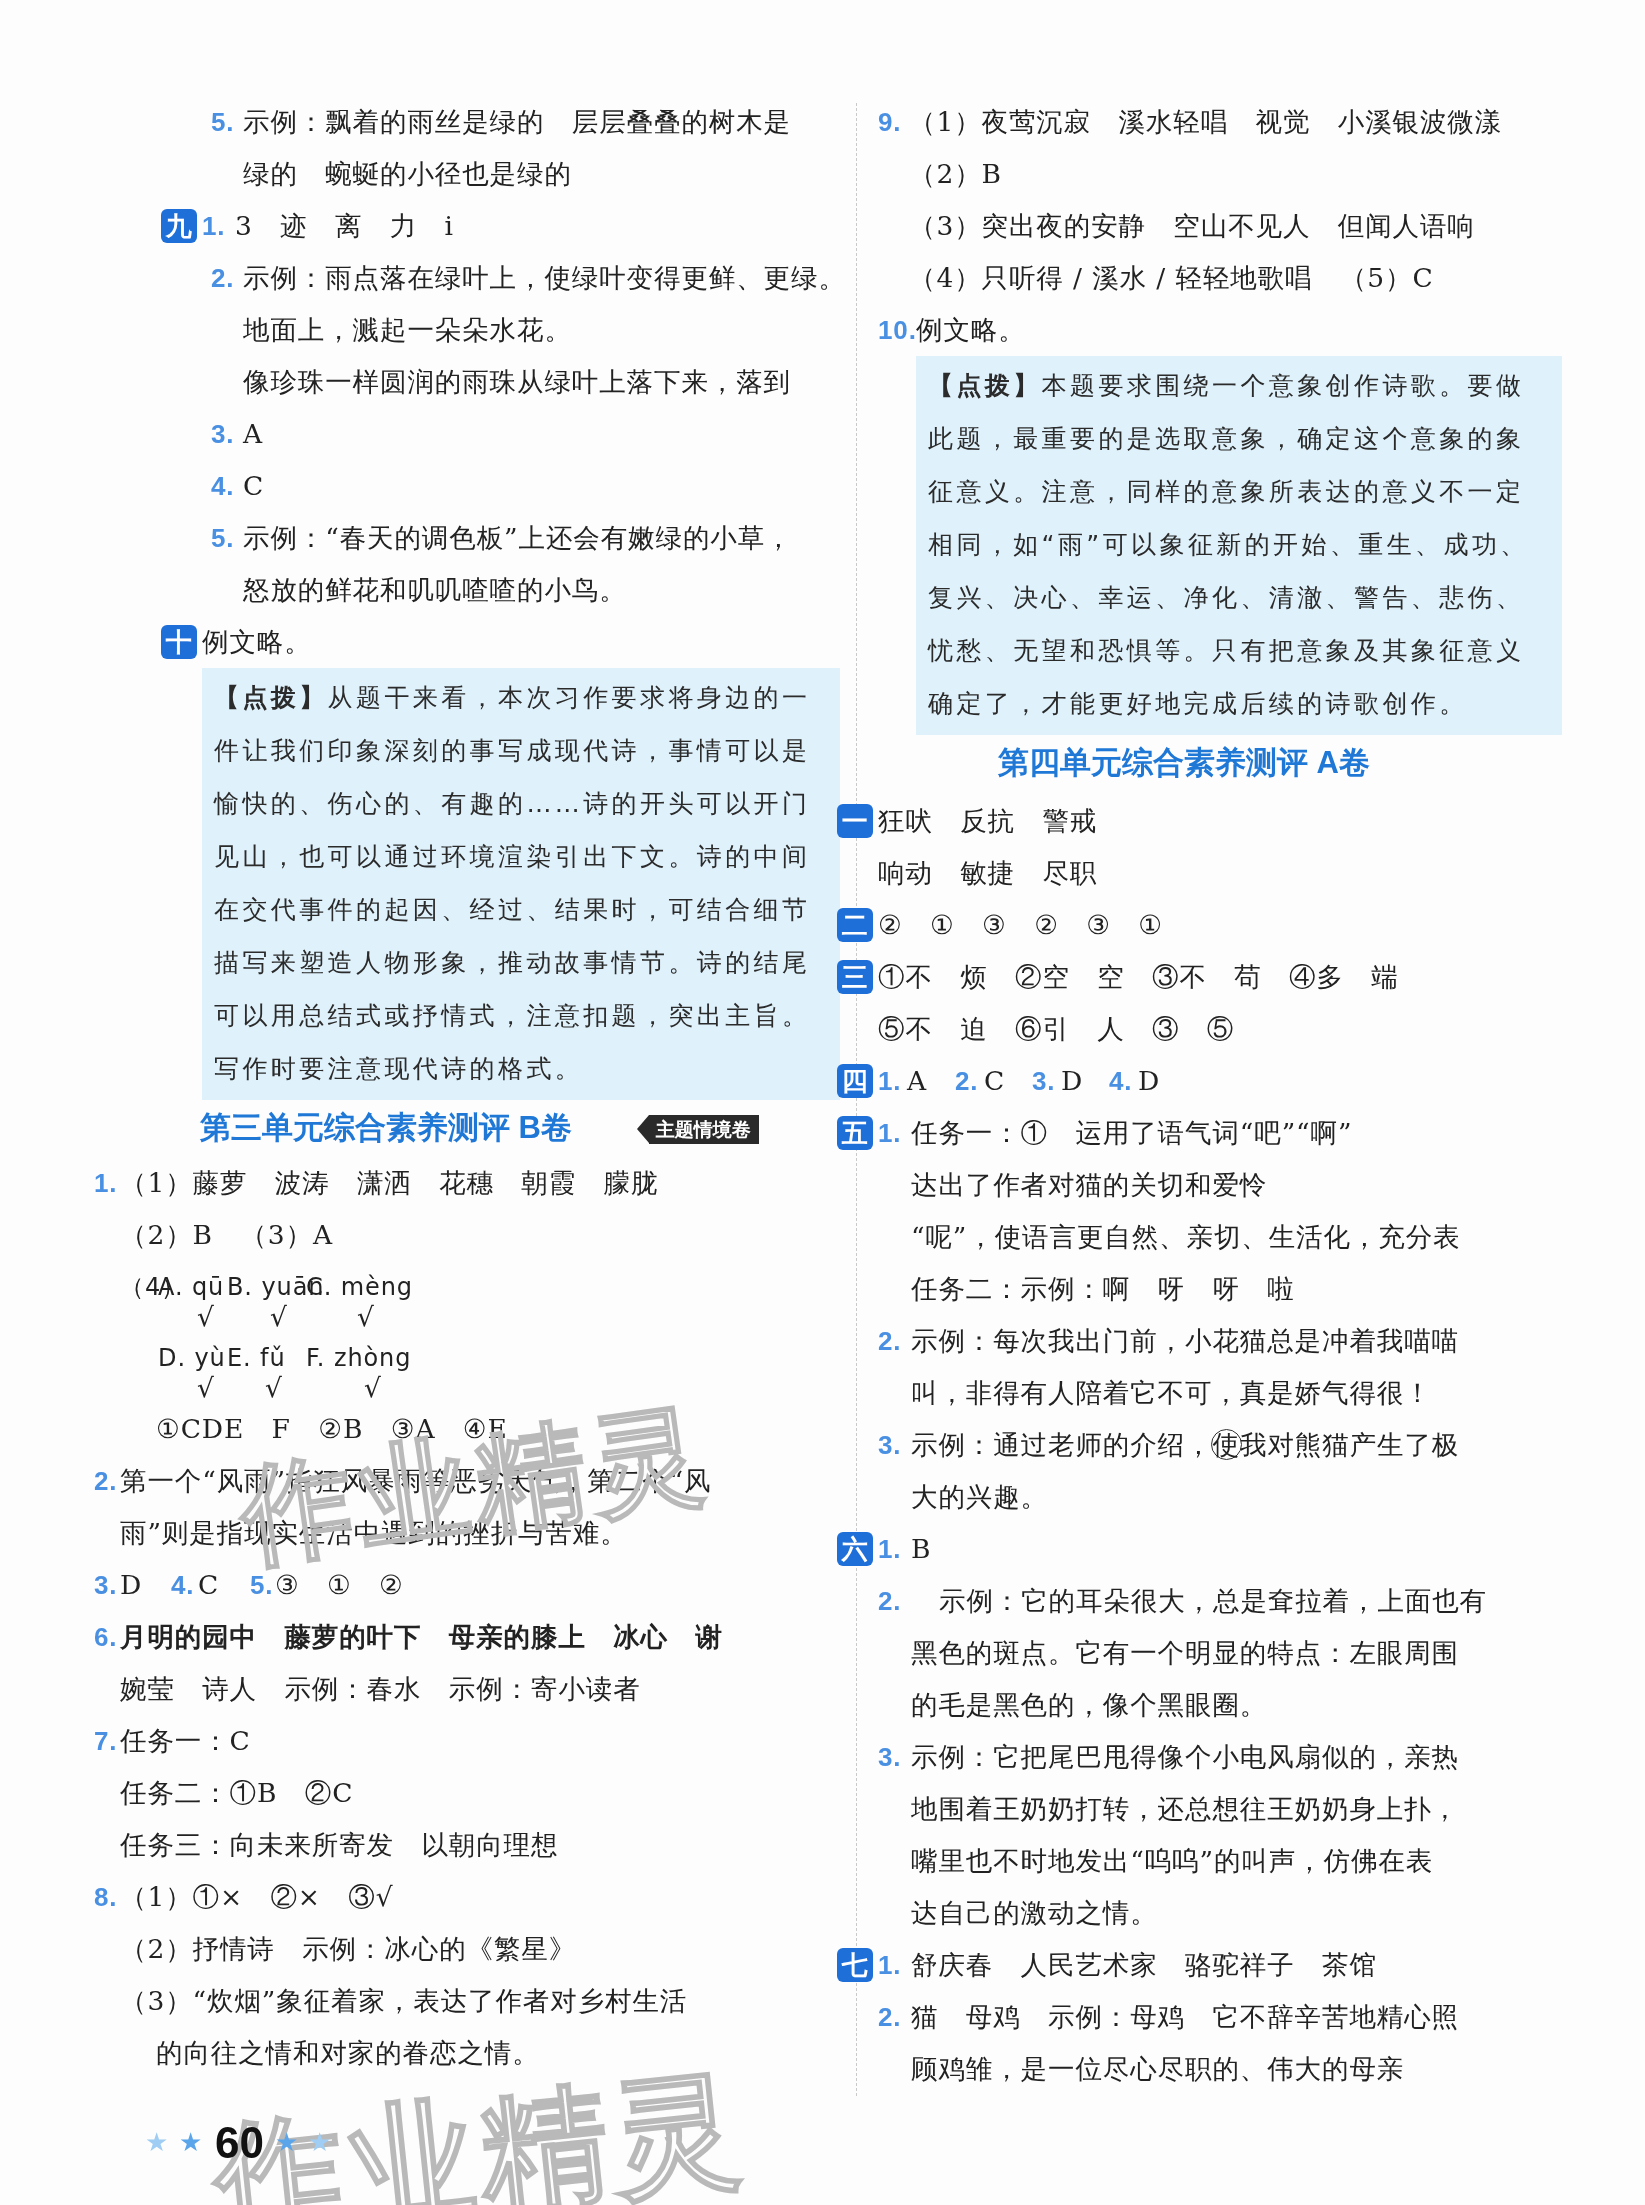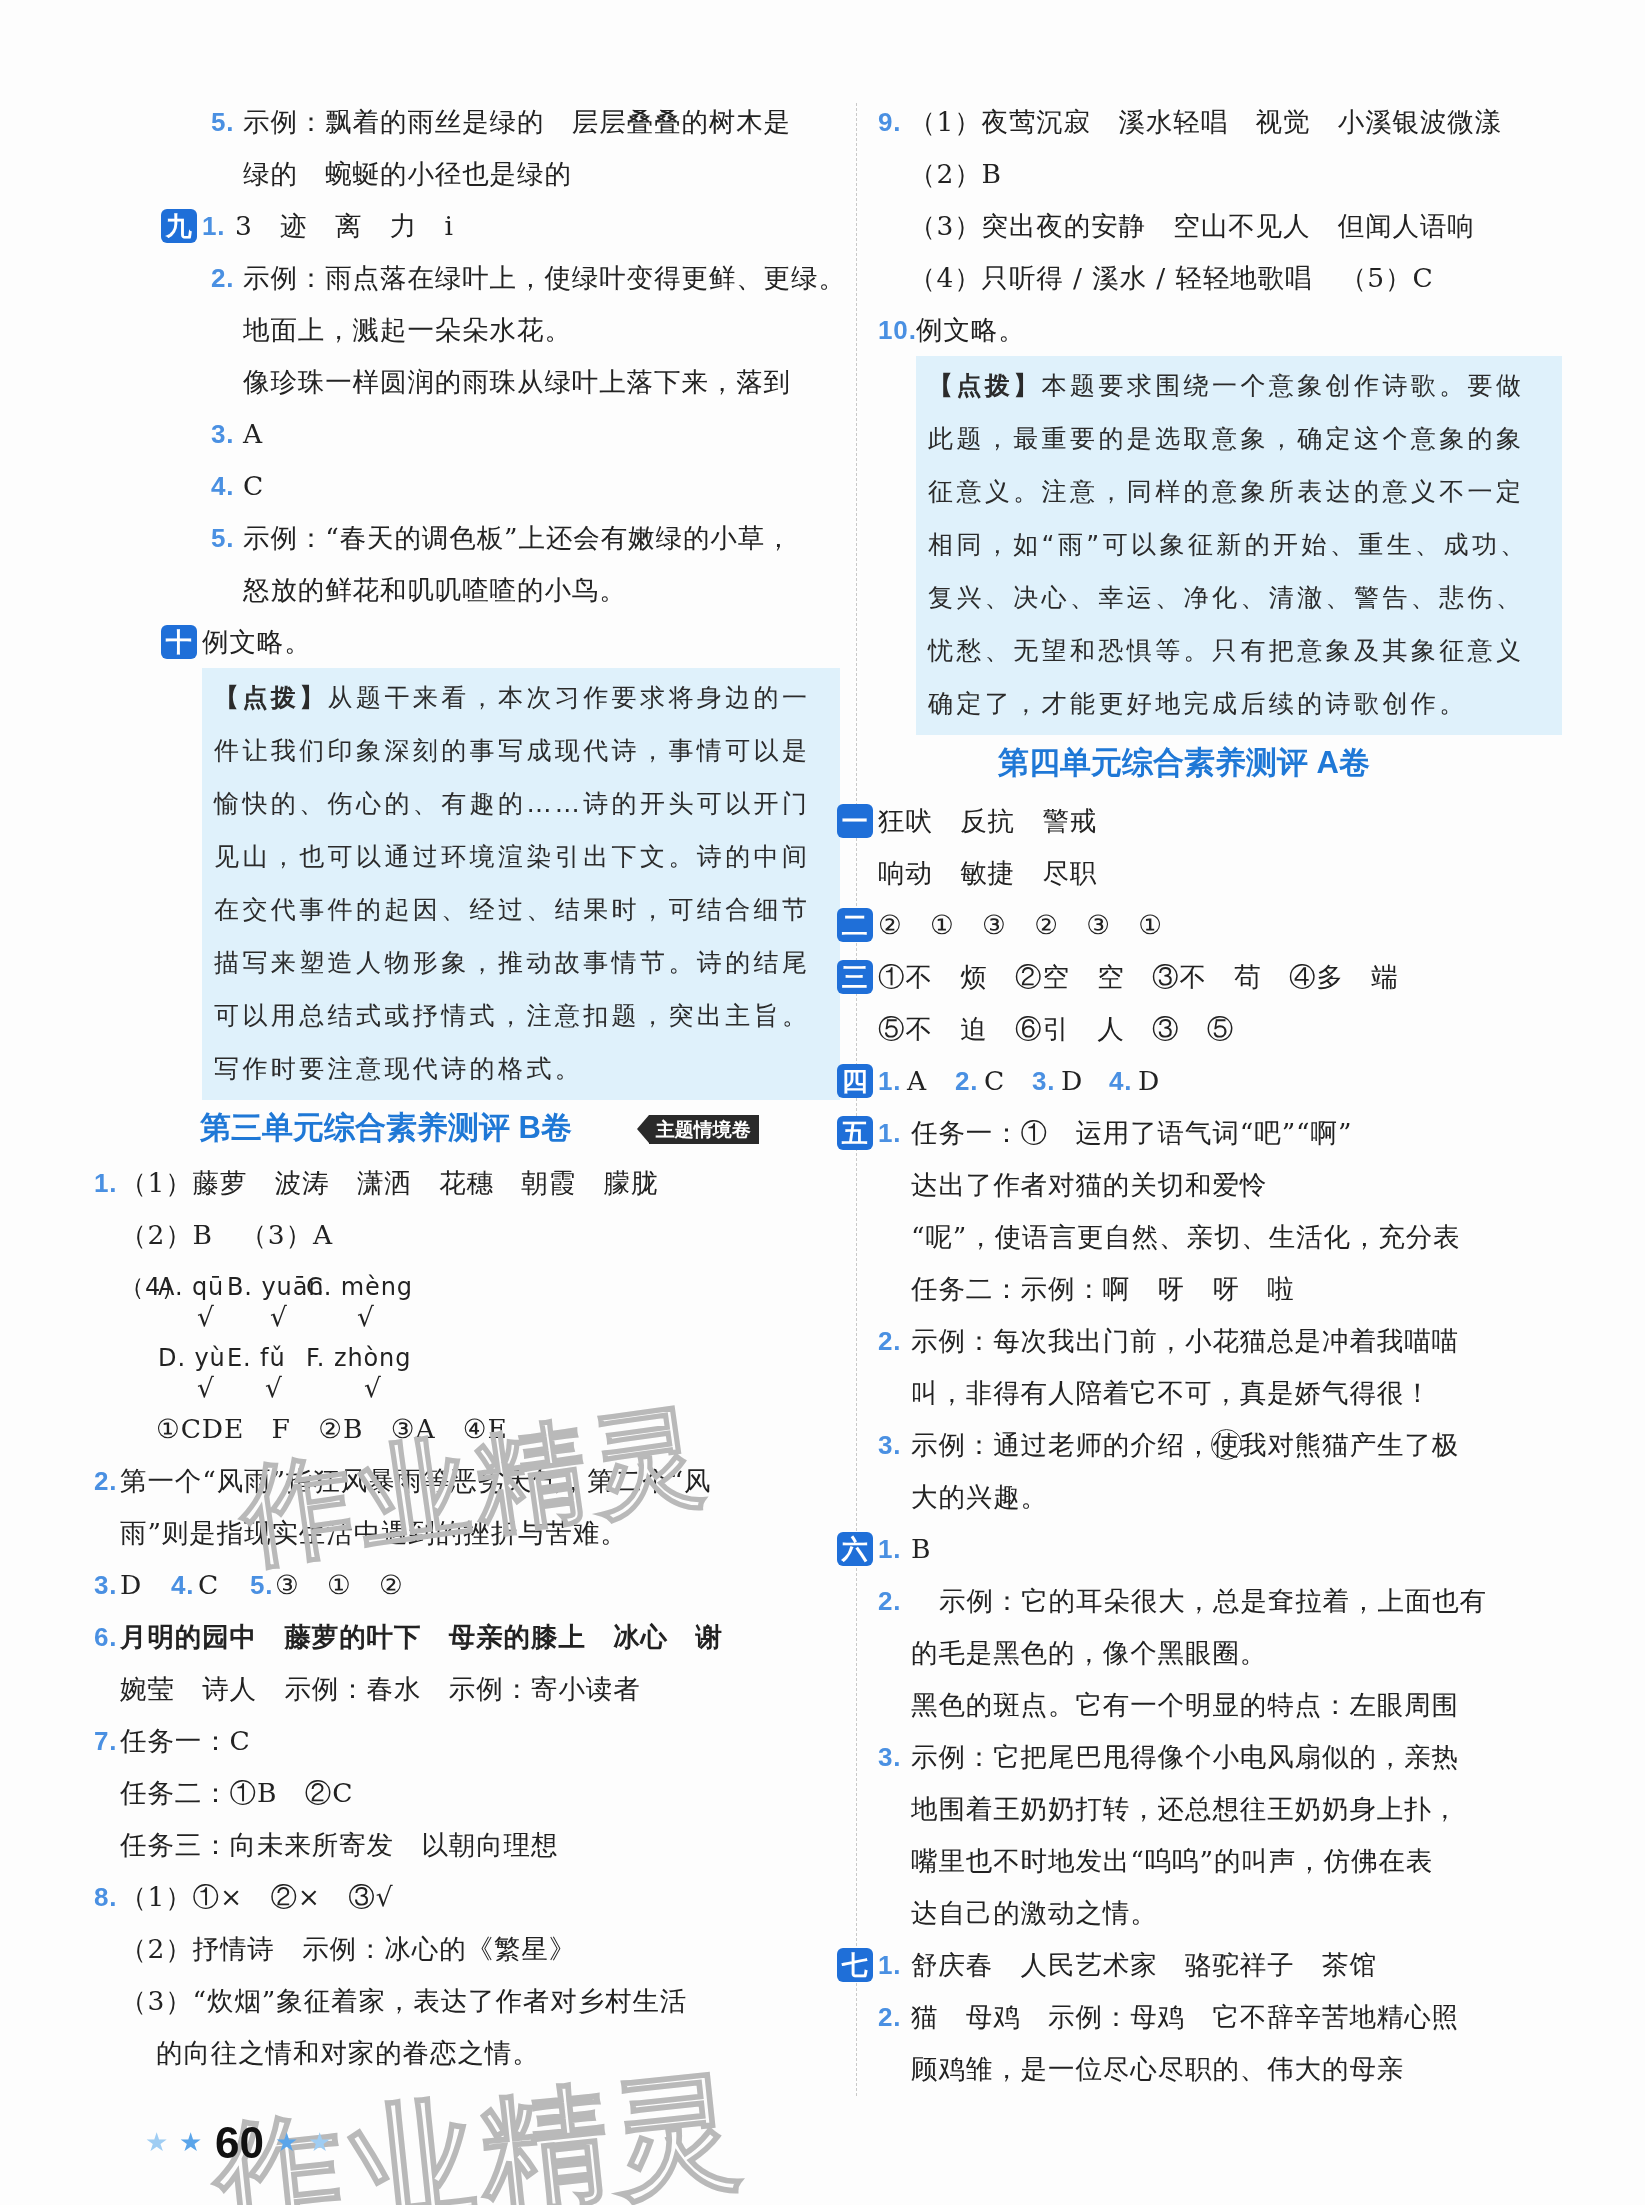--- a/index.html
+++ b/index.html
@@ -302,24 +302,24 @@
       <div class="line">
         <span class="badge">六</span>
         <span class="badge-num">1.</span>
         <span class="txt">B</span>
       </div>
       <div class="line">
         <span class="num" style="left:46px;">2.</span>
         <span class="txt" style="left:79px;margin-left:28px;">示例：它的耳朵很大，总是耷拉着，上面也有</span>
       </div>
       <div class="line">
+          <span class="ind" style="left:79px;">黑色的斑点。它有一个明显的特点：左眼周围</span>
+        </div>
+      <div class="line">
           <span class="ind" style="left:79px;">的毛是黑色的，像个黑眼圈。</span>
-        </div>
-      <div class="line">
-          <span class="ind" style="left:79px;">黑色的斑点。它有一个明显的特点：左眼周围</span>
         </div>
       <div class="line">
         <span class="num" style="left:46px;">3.</span>
         <span class="txt" style="left:79px;">示例：它把尾巴甩得像个小电风扇似的，亲热</span>
       </div>
       <div class="line">
           <span class="ind" style="left:79px;">地围着王奶奶打转，还总想往王奶奶身上扑，</span>
         </div>
       <div class="line">
           <span class="ind" style="left:79px;">嘴里也不时地发出“呜呜”的叫声，仿佛在表</span>

